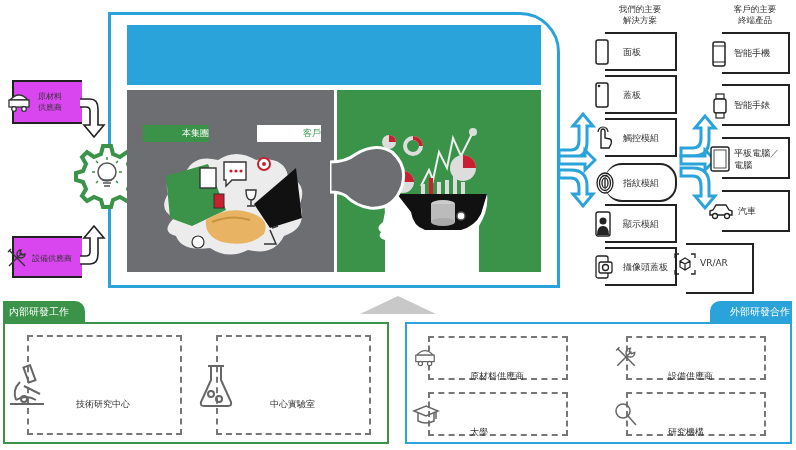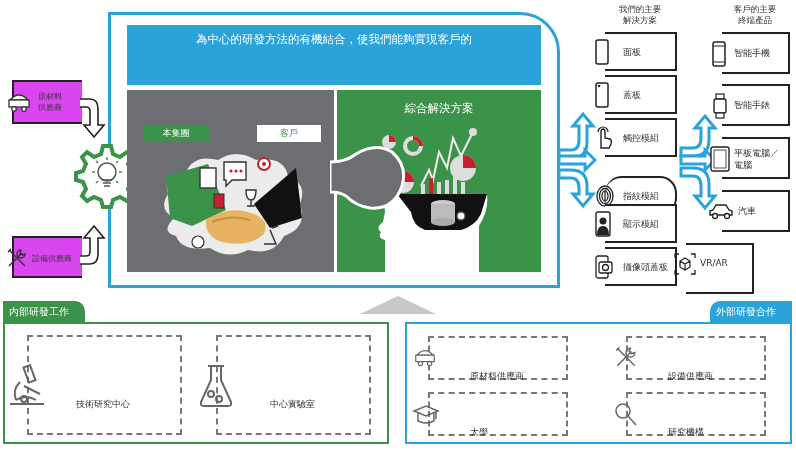--- a/index.html
+++ b/index.html
@@ -12,33 +12,33 @@
   .lbox { position: absolute; border: 2px solid #222; border-right: none; background: #d946ef; }
   .lbox .txt { position: absolute; font-size: 8px; color: #333; line-height: 11px; }
 
   
   .main-frame { left: 108px; top: 12px; width: 452px; height: 276px; border: 3px solid #2aa3da; border-top-right-radius: 40px; background: #fff; }
   .banner { left: 127px; top: 25px; width: 414px; height: 60px; background: #2aa3da; color: #fff; font-size: 11.5px; line-height: 16px; text-align: center; padding-top: 6px; }
   .banner div { white-space: nowrap; }
   .gray-panel { left: 127px; top: 90px; width: 207px; height: 182px; background: #6d6e71; }
   .green-panel { left: 337px; top: 90px; width: 204px; height: 182px; background: #3a9348; }
   .panel-title { position: absolute; width: 100%; text-align: center; color: #fff; font-size: 11.5px; top: 11px; }
-  .tag { position: absolute; height: 17px; font-size: 9px; text-align: center; line-height: 17px; }
+  .tag { position: absolute; height: 17px; font-size: 9px; text-align: right; line-height: 17px; }
 
   
   .rbox { position: absolute; height: 39px; border: 2px solid #222; border-left: none; background: #fff; }
   .rbox .lbl { position: absolute; font-size: 9px; color: #333; top: 12px; white-space: nowrap; }
   .rbox .lbl2 { position: absolute; font-size: 9px; color: #333; top: 4px; line-height: 12px; }
   .col-hdr { position: absolute; font-size: 8.5px; text-align: center; line-height: 11px; color: #333; }
 
   
   .int-frame { left: 3px; top: 322px; width: 386px; height: 122px; border: 2px solid #3a9348; }
   .int-tab { left: 3px; top: 301px; width: 82px; height: 22px; background: #3a9348; color: #fff; font-size: 10px; line-height: 22px; padding-left: 6px; border-top-right-radius: 10px; }
   .ext-frame { left: 405px; top: 322px; width: 387px; height: 122px; border: 2px solid #2aa3da; }
-  .ext-tab { left: 710px; top: 301px; width: 82px; height: 22px; background: #2aa3da; color: #fff; font-size: 10px; line-height: 22px; text-align: right; padding-right: 16px; border-top-left-radius: 10px; }
+  .ext-tab { left: 710px; top: 301px; width: 82px; height: 22px; background: #2aa3da; color: #fff; font-size: 10px; line-height: 22px; text-align: right; padding-right: 2px; border-top-left-radius: 10px; }
   .dash { position: absolute; border: 2px dashed #777; }
   .dlbl { position: absolute; font-size: 9px; color: #333; white-space: nowrap; margin-top: 18px; }
 </style>
 </head>
 <body>
 
 <div class="lbox" style="left:12px;top:80px;width:70px;height:44px;">
   <svg class="abs" style="left:-8px;top:8px;" width="26" height="24" viewBox="0 0 26 24">
     <path d="M4 10 Q13 0 22 10 Z" fill="#fff" stroke="#333" stroke-width="1.3"></path>
     <rect x="3" y="10" width="20" height="7" fill="#fff" stroke="#333" stroke-width="1.3"></rect>
@@ -70,21 +70,20 @@
 <svg class="abs" style="left:73px;top:142px;" width="68" height="68" viewBox="0 0 68 68">
   <g fill="#fff" stroke="#3a9348" stroke-width="4">
     <path d="M30 4 H38 L40 12 L47 15 L54 10 L59 15 L55 22 L58 29 L65 31 V38 L58 40 L55 47 L59 54 L54 59 L47 55 L40 58 L38 65 H30 L28 58 L21 55 L14 59 L9 54 L13 47 L10 40 L3 38 V31 L10 29 L13 22 L9 15 L14 10 L21 15 L28 12 Z"></path>
   </g>
   <circle cx="34" cy="30" r="9" fill="none" stroke="#555" stroke-width="1.5"></circle>
   <path d="M29 38 H39 M30 41 H38 M31 44 H37" stroke="#555" stroke-width="1.5"></path>
   <path d="M34 15 V18 M22 30 H19 M46 30 H49 M25 21 L23 19 M43 21 L45 19 M25 39 L23 41 M43 39 L45 41" stroke="#3a9348" stroke-width="1.5"></path>
 </svg>
 
 <div class="abs banner">
-  <div>為中心的研發方法的有機結合，使我們能夠實現客戶的</div>
 </div>
 
 <div class="abs gray-panel">
   <div class="tag sans" style="left:16px;top:35px;width:66px;background:#3a9348;color:#fff;">本集團</div>
   <div class="tag sans" style="left:130px;top:35px;width:64px;background:#fff;color:#3a9348;">客戶</div>
   <svg class="abs" style="left:25px;top:58px;" width="160" height="112" viewBox="0 0 160 112">
     <path d="M22 70 Q6 62 16 46 Q10 26 34 24 Q42 6 66 12 Q84 0 104 12 Q132 8 136 28 Q156 36 148 56 Q156 80 132 88 Q122 108 96 102 Q76 112 58 100 Q30 104 24 88 Q8 84 22 70 Z" fill="#ececec"></path>
     <polygon points="14,28 56,16 74,62 40,78 18,70" fill="#3a9348"></polygon>
     <polygon points="144,20 150,70 118,80 102,56" fill="#111"></polygon>
     <path d="M54 72 Q78 56 102 66 Q118 72 112 86 Q96 100 70 94 Q52 88 54 72 Z" fill="#e8b463"></path>
@@ -97,21 +96,20 @@
     <circle cx="112" cy="16" r="6" fill="#fff" stroke="#c8202f" stroke-width="2"></circle>
     <circle cx="112" cy="16" r="2" fill="#c8202f"></circle>
     <path d="M94 42 H104 Q104 52 99 52 Q94 52 94 42 Z M99 52 V58 M95 58 H103" fill="#fff" stroke="#333" stroke-width="1.4"></path>
     <rect x="62" y="46" width="10" height="14" fill="#c8202f" stroke="#333" stroke-width="1"></rect>
     <circle cx="46" cy="94" r="6" fill="#fff" stroke="#333" stroke-width="1.2"></circle>
     <path d="M118 82 L124 96 H112 M120 80 L126 78" stroke="#333" stroke-width="1.5" fill="none"></path>
   </svg>
 </div>
 
 <div class="abs green-panel">
-  <div class="panel-title sans">綜合解決方案</div>
   <svg class="abs" style="left:40px;top:32px;" width="150" height="150" viewBox="0 0 150 150">
     <circle cx="12" cy="20" r="7" fill="#ddd"></circle>
       <path d="M12 20 V13 A7 7 0 0 1 19 20 Z" fill="#c8202f"></path>
     <circle cx="36" cy="24" r="8" fill="none" stroke="#ddd" stroke-width="4"></circle>
     <path d="M36 16 A8 8 0 0 1 44 24" fill="none" stroke="#c8202f" stroke-width="4"></path>
     <polyline points="44,64 52,48 56,58 62,30 70,46 76,16 84,34 96,10" fill="none" stroke="#eee" stroke-width="2"></polyline>
     <circle cx="96" cy="10" r="4" fill="#ddd"></circle>
     <circle cx="86" cy="46" r="13" fill="#ddd"></circle>
       <path d="M86 46 V33 A13 13 0 0 1 99 46 Z" fill="#c8202f"></path>
     <circle cx="26" cy="60" r="11" fill="#ddd"></circle>
@@ -169,21 +167,21 @@
     </svg>
   <div class="lbl" style="left:18px;">蓋板</div>
 </div>
 <div class="rbox" style="left:605px;top:118px;width:72px;">
   <svg class="abs" style="left:-10px;top:6px;" width="18" height="24" viewBox="0 0 18 24">
       <path d="M6 22 V6 Q6 3 8 3 Q10 3 10 6 V12 L15 13 Q17 14 16 18 L14 22 Z" fill="#fff" stroke="#222" stroke-width="1.4"></path>
       <path d="M3 6 A5 5 0 0 1 13 6" fill="none" stroke="#222" stroke-width="1.2"></path>
     </svg>
   <div class="lbl" style="left:18px;">觸控模組</div>
 </div>
-<div class="rbox" style="left:605px;top:176px;width:72px;border-radius:17px;">
+<div class="rbox" style="left:605px;top:163px;width:72px;border-radius:17px;">
   <svg class="abs" style="left:-12px;top:5px;" width="24" height="26" viewBox="0 0 24 26">
       <g fill="none" stroke="#222" stroke-width="1.3">
         <ellipse cx="12" cy="13" rx="8" ry="10"></ellipse>
         <ellipse cx="12" cy="13" rx="5.5" ry="7.5"></ellipse>
         <ellipse cx="12" cy="13" rx="3" ry="5"></ellipse>
         <path d="M12 9 V17"></path>
       </g>
     </svg>
   <div class="lbl" style="left:18px;">指紋模組</div>
 </div>

